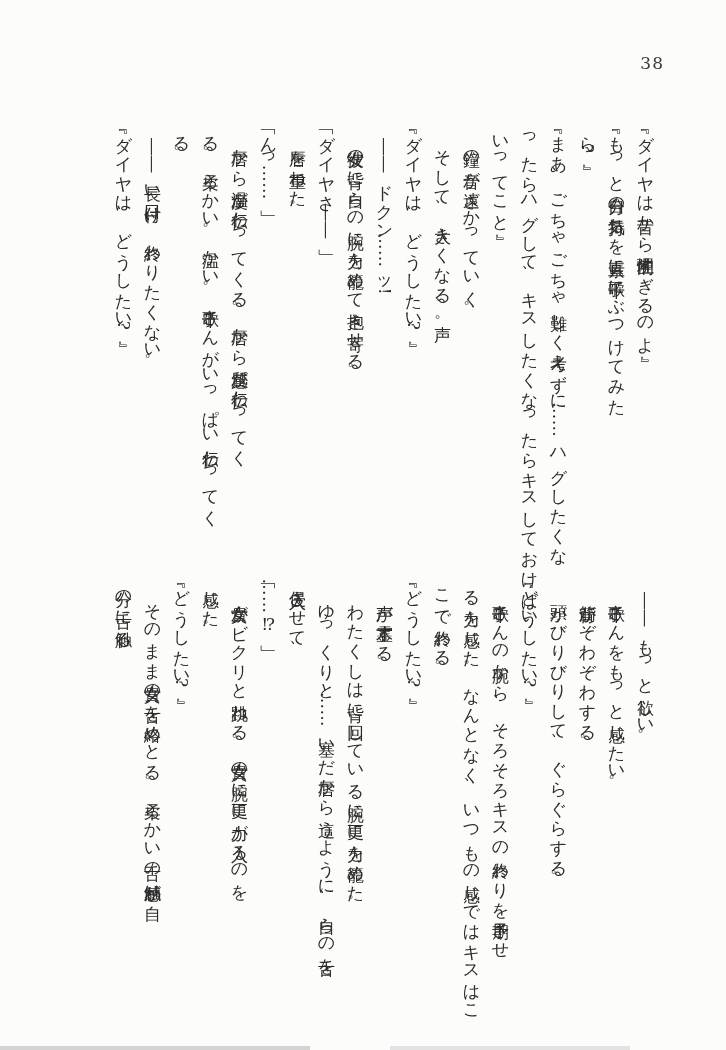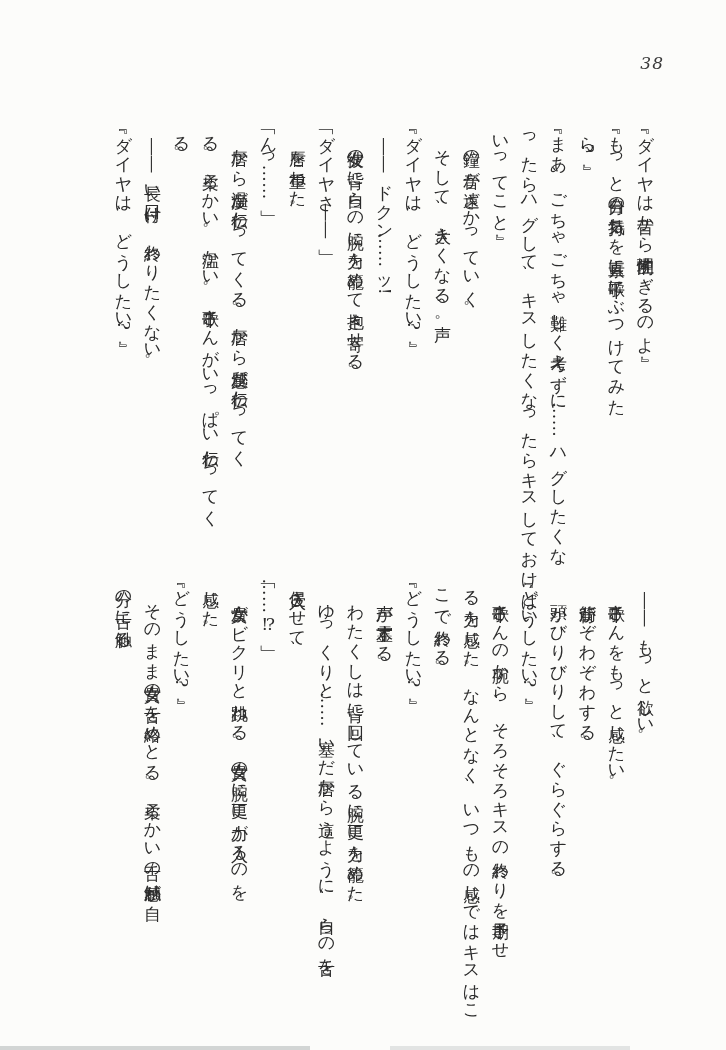--- a/index.html
+++ b/index.html
@@ -17,21 +17,20 @@
     font-family: "DejaVu Serif", "Liberation Serif", serif;
     color: #2b2b2b;
   }
   .page-number {
     position: absolute;
     top: 53px;
     right: 62px;
     font-size: 17px;
     letter-spacing: 1px;
     color: #3a3a3a;
-    font-style: italic;
   }
   
   .band {
     position: absolute;
     right: 66px;
     width: 551px;
     writing-mode: vertical-rl;
     text-orientation: mixed;
     font-size: 17px;
     letter-spacing: 0.5px;

